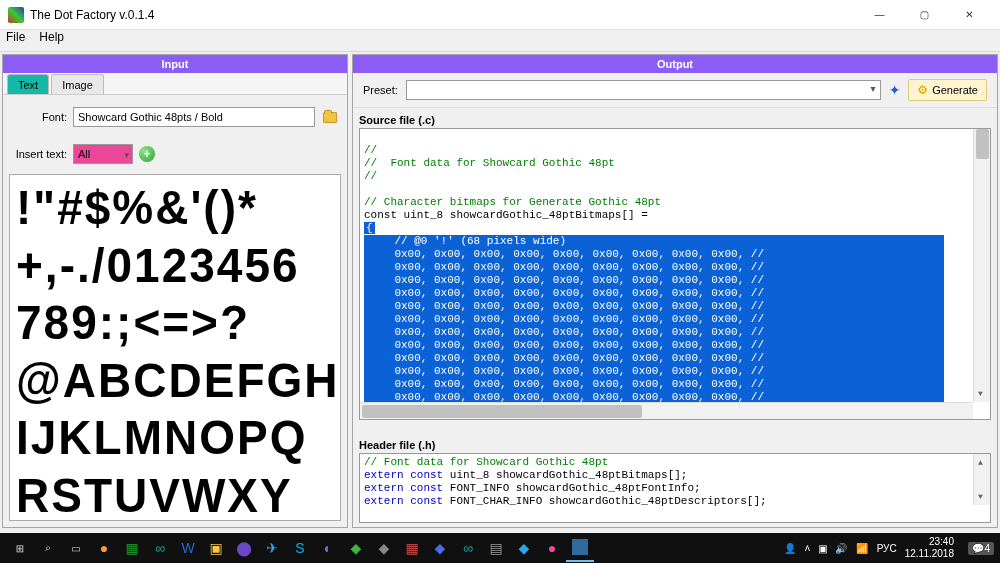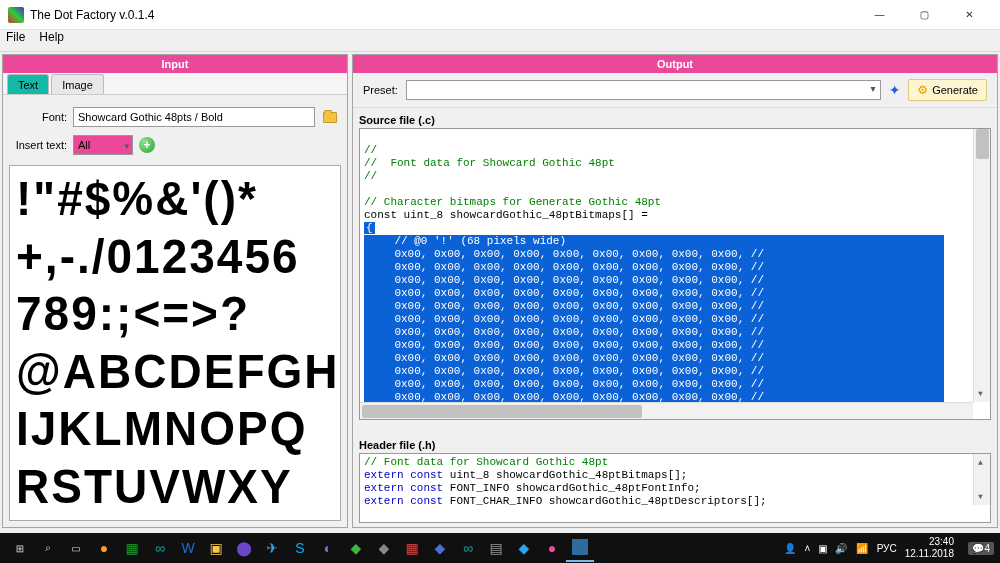--- a/index.html
+++ b/index.html
@@ -16,29 +16,29 @@
 .menubar { height: 22px; background: #f0f0f0; display: flex; align-items: flex-start; padding: 0 6px; gap: 14px; border-bottom: 1px solid #d6d6d6; }
 .menubar span { font-size: 12px; cursor: pointer; }
 
 
 .main { display: flex; height: 478px; }
 .panel { display: flex; flex-direction: column; border: 1px solid #a5a5a5; margin: 2px; background: #f0f0f0; }
 .panel.left { width: 346px; }
 .panel.right { flex: 1; }
 
 
-.panel-hdr { height: 18px; background: #ec4899; color: #fff; font-size: 11px; font-weight: bold; text-align: center; line-height: 18px; }
+.panel-hdr { height: 18px; background: #8b5cf6; color: #fff; font-size: 11px; font-weight: bold; text-align: center; line-height: 18px; }
 
 
 .tabs { height: 22px; display: flex; align-items: flex-end; background: #f5f5f5; border-bottom: 1px solid #ccc; padding-left: 4px; gap: 2px; }
 .tab { height: 20px; padding: 0 10px; font-size: 11px; line-height: 20px; background: #e8e8e8; border: 1px solid #bbb; border-bottom: none; border-radius: 3px 3px 0 0; cursor: pointer; }
 .tab.active { background: #14b8a6; }
 
 
-.formrow { display: flex; align-items: center; padding: 4px 8px; gap: 6px; }
+.formrow { display: flex; align-items: center; padding: 4px 8px; gap: 6px; margin-top: 9px; }
 .formrow .lbl { width: 56px; text-align: right; font-size: 11px; }
 .textfield { flex: 1; height: 20px; border: 1px solid #999; background: #fff; padding: 0 4px; font-size: 11px; }
 .iconbtn { width: 18px; height: 18px; display: flex; align-items: center; justify-content: center; cursor: pointer; }
 .folder-ic { width: 14px; height: 11px; background: #f3c244; border: 1px solid #c89a22; border-radius: 1px; position: relative; }
 .folder-ic::before { content:""; position:absolute; top:-3px; left:0; width:6px; height:3px; background:#f3c244; border:1px solid #c89a22; border-bottom:none; border-radius:2px 2px 0 0;}
 .dropdown { width: 60px; height: 20px; border: 1px solid #999; background: #ec4899; font-size: 11px; padding: 0 18px 0 4px; position: relative; line-height: 18px; }
 .dropdown::after { content:"▾"; position:absolute; right:3px; top:1px; font-size:9px; color:#555;}
 .greenplus { width: 16px; height: 16px; border-radius: 50%; background: radial-gradient(circle at 30% 30%, #8ee08e, #2aa52a); display: flex; align-items:center; justify-content:center; color:#fff; font-weight:bold; font-size:12px; cursor:pointer; }
 
 

